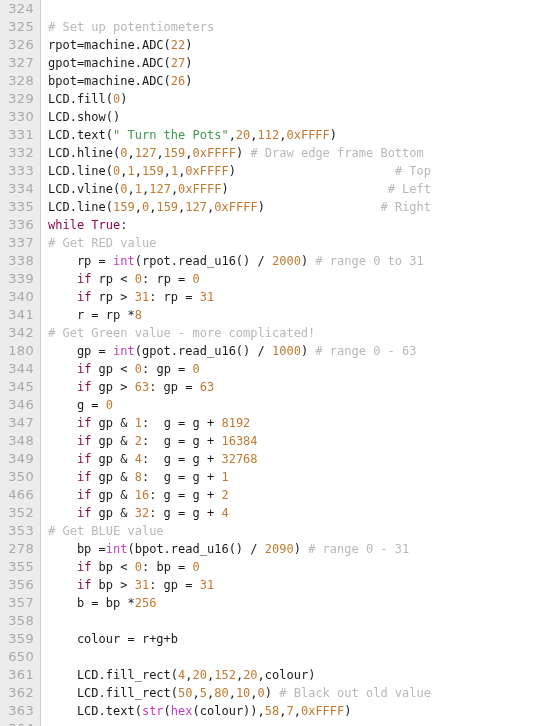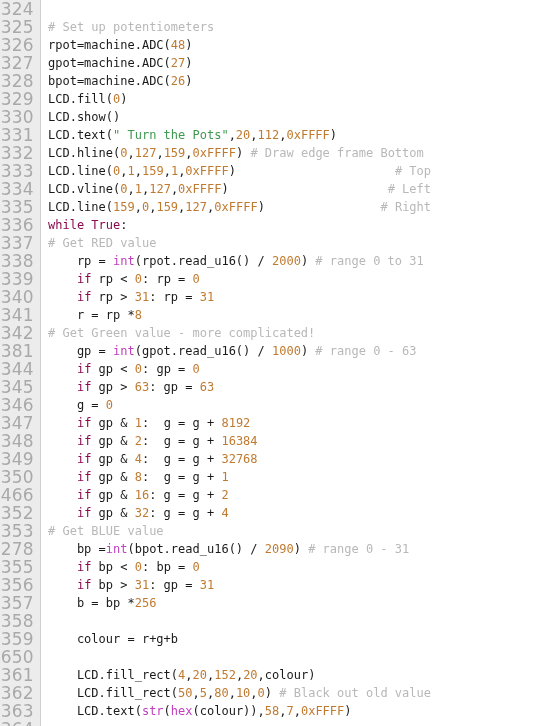--- a/index.html
+++ b/index.html
@@ -55,21 +55,21 @@
     white-space: pre;
   }
 
   .lineno {
     position: absolute;
     left: 0;
     top: 0;
     width: 34px;
     text-align: right;
     color: #a9a9a9;
-    font-size: 17px;
+    font-size: 13px;
     font-family: "DejaVu Sans", "Liberation Sans", sans-serif;
     letter-spacing: 0.3px;
   }
 
   .code {
     position: absolute;
     left: 48px;
     top: 0;
     font-size: 12px;
     color: #1a1a1a;
@@ -87,38 +87,38 @@
 </style>
 </head>
 <body>
 
 <div id="editor">
   <div class="gutter-bg"></div>
   <div class="gutter-rule"></div>
   <div class="lines" id="lines-container">
       <div class="line" style="top: 0px; position: absolute;"><span class="lineno">324</span><span class="code"></span></div>
       <div class="line" style="top: 18px; position: absolute;"><span class="lineno">325</span><span class="code"><span class="t-comment"># Set up potentiometers</span></span></div>
-      <div class="line" style="top: 36px; position: absolute;"><span class="lineno">326</span><span class="code"><span class="t-plain">rpot=machine.ADC(</span><span class="t-number">48</span><span class="t-plain">)</span></span></div>
+      <div class="line" style="top: 36px; position: absolute;"><span class="lineno">326</span><span class="code"><span class="t-plain">rpot=machine.ADC(</span><span class="t-number">22</span><span class="t-plain">)</span></span></div>
       <div class="line" style="top: 54px; position: absolute;"><span class="lineno">327</span><span class="code"><span class="t-plain">gpot=machine.ADC(</span><span class="t-number">27</span><span class="t-plain">)</span></span></div>
       <div class="line" style="top: 72px; position: absolute;"><span class="lineno">328</span><span class="code"><span class="t-plain">bpot=machine.ADC(</span><span class="t-number">26</span><span class="t-plain">)</span></span></div>
       <div class="line" style="top: 90px; position: absolute;"><span class="lineno">329</span><span class="code"><span class="t-plain">LCD.fill(</span><span class="t-number">0</span><span class="t-plain">)</span></span></div>
       <div class="line" style="top: 108px; position: absolute;"><span class="lineno">330</span><span class="code"><span class="t-plain">LCD.show()</span></span></div>
       <div class="line" style="top: 126px; position: absolute;"><span class="lineno">331</span><span class="code"><span class="t-plain">LCD.text(</span><span class="t-string">" Turn the Pots"</span><span class="t-plain">,</span><span class="t-number">20</span><span class="t-plain">,</span><span class="t-number">112</span><span class="t-plain">,</span><span class="t-number">0xFFFF</span><span class="t-plain">)</span></span></div>
       <div class="line" style="top: 144px; position: absolute;"><span class="lineno">332</span><span class="code"><span class="t-plain">LCD.hline(</span><span class="t-number">0</span><span class="t-plain">,</span><span class="t-number">127</span><span class="t-plain">,</span><span class="t-number">159</span><span class="t-plain">,</span><span class="t-number">0xFFFF</span><span class="t-plain">) </span><span class="t-comment"># Draw edge frame Bottom</span></span></div>
       <div class="line" style="top: 162px; position: absolute;"><span class="lineno">333</span><span class="code"><span class="t-plain">LCD.line(</span><span class="t-number">0</span><span class="t-plain">,</span><span class="t-number">1</span><span class="t-plain">,</span><span class="t-number">159</span><span class="t-plain">,</span><span class="t-number">1</span><span class="t-plain">,</span><span class="t-number">0xFFFF</span><span class="t-plain">)                      </span><span class="t-comment"># Top</span></span></div>
       <div class="line" style="top: 180px; position: absolute;"><span class="lineno">334</span><span class="code"><span class="t-plain">LCD.vline(</span><span class="t-number">0</span><span class="t-plain">,</span><span class="t-number">1</span><span class="t-plain">,</span><span class="t-number">127</span><span class="t-plain">,</span><span class="t-number">0xFFFF</span><span class="t-plain">)                      </span><span class="t-comment"># Left</span></span></div>
       <div class="line" style="top: 198px; position: absolute;"><span class="lineno">335</span><span class="code"><span class="t-plain">LCD.line(</span><span class="t-number">159</span><span class="t-plain">,</span><span class="t-number">0</span><span class="t-plain">,</span><span class="t-number">159</span><span class="t-plain">,</span><span class="t-number">127</span><span class="t-plain">,</span><span class="t-number">0xFFFF</span><span class="t-plain">)                </span><span class="t-comment"># Right</span></span></div>
       <div class="line" style="top: 216px; position: absolute;"><span class="lineno">336</span><span class="code"><span class="t-keyword">while True</span><span class="t-plain">:</span></span></div>
       <div class="line" style="top: 234px; position: absolute;"><span class="lineno">337</span><span class="code"><span class="t-comment"># Get RED value</span></span></div>
       <div class="line" style="top: 252px; position: absolute;"><span class="lineno">338</span><span class="code"><span class="t-plain">    rp = </span><span class="t-builtin">int</span><span class="t-plain">(rpot.read_u16() / </span><span class="t-number">2000</span><span class="t-plain">) </span><span class="t-comment"># range 0 to 31</span></span></div>
       <div class="line" style="top: 270px; position: absolute;"><span class="lineno">339</span><span class="code"><span class="t-plain">    </span><span class="t-keyword">if</span><span class="t-plain"> rp &lt; </span><span class="t-number">0</span><span class="t-plain">: rp = </span><span class="t-number">0</span></span></div>
       <div class="line" style="top: 288px; position: absolute;"><span class="lineno">340</span><span class="code"><span class="t-plain">    </span><span class="t-keyword">if</span><span class="t-plain"> rp &gt; </span><span class="t-number">31</span><span class="t-plain">: rp = </span><span class="t-number">31</span></span></div>
       <div class="line" style="top: 306px; position: absolute;"><span class="lineno">341</span><span class="code"><span class="t-plain">    r = rp *</span><span class="t-number">8</span></span></div>
       <div class="line" style="top: 324px; position: absolute;"><span class="lineno">342</span><span class="code"><span class="t-comment"># Get Green value - more complicated!</span></span></div>
-      <div class="line" style="top: 342px; position: absolute;"><span class="lineno">381</span><span class="code"><span class="t-plain">    gp = </span><span class="t-builtin">int</span><span class="t-plain">(gpot.read_u16() / </span><span class="t-number">1000</span><span class="t-plain">) </span><span class="t-comment"># range 0 - 63</span></span></div>
+      <div class="line" style="top: 342px; position: absolute;"><span class="lineno">180</span><span class="code"><span class="t-plain">    gp = </span><span class="t-builtin">int</span><span class="t-plain">(gpot.read_u16() / </span><span class="t-number">1000</span><span class="t-plain">) </span><span class="t-comment"># range 0 - 63</span></span></div>
       <div class="line" style="top: 360px; position: absolute;"><span class="lineno">344</span><span class="code"><span class="t-plain">    </span><span class="t-keyword">if</span><span class="t-plain"> gp &lt; </span><span class="t-number">0</span><span class="t-plain">: gp = </span><span class="t-number">0</span></span></div>
       <div class="line" style="top: 378px; position: absolute;"><span class="lineno">345</span><span class="code"><span class="t-plain">    </span><span class="t-keyword">if</span><span class="t-plain"> gp &gt; </span><span class="t-number">63</span><span class="t-plain">: gp = </span><span class="t-number">63</span></span></div>
       <div class="line" style="top: 396px; position: absolute;"><span class="lineno">346</span><span class="code"><span class="t-plain">    g = </span><span class="t-number">0</span></span></div>
       <div class="line" style="top: 414px; position: absolute;"><span class="lineno">347</span><span class="code"><span class="t-plain">    </span><span class="t-keyword">if</span><span class="t-plain"> gp &amp; </span><span class="t-number">1</span><span class="t-plain">:  g = g + </span><span class="t-number">8192</span></span></div>
       <div class="line" style="top: 432px; position: absolute;"><span class="lineno">348</span><span class="code"><span class="t-plain">    </span><span class="t-keyword">if</span><span class="t-plain"> gp &amp; </span><span class="t-number">2</span><span class="t-plain">:  g = g + </span><span class="t-number">16384</span></span></div>
       <div class="line" style="top: 450px; position: absolute;"><span class="lineno">349</span><span class="code"><span class="t-plain">    </span><span class="t-keyword">if</span><span class="t-plain"> gp &amp; </span><span class="t-number">4</span><span class="t-plain">:  g = g + </span><span class="t-number">32768</span></span></div>
       <div class="line" style="top: 468px; position: absolute;"><span class="lineno">350</span><span class="code"><span class="t-plain">    </span><span class="t-keyword">if</span><span class="t-plain"> gp &amp; </span><span class="t-number">8</span><span class="t-plain">:  g = g + </span><span class="t-number">1</span></span></div>
       <div class="line" style="top: 486px; position: absolute;"><span class="lineno">466</span><span class="code"><span class="t-plain">    </span><span class="t-keyword">if</span><span class="t-plain"> gp &amp; </span><span class="t-number">16</span><span class="t-plain">: g = g + </span><span class="t-number">2</span></span></div>
       <div class="line" style="top: 504px; position: absolute;"><span class="lineno">352</span><span class="code"><span class="t-plain">    </span><span class="t-keyword">if</span><span class="t-plain"> gp &amp; </span><span class="t-number">32</span><span class="t-plain">: g = g + </span><span class="t-number">4</span></span></div>
       <div class="line" style="top: 522px; position: absolute;"><span class="lineno">353</span><span class="code"><span class="t-comment"># Get BLUE value</span></span></div>

